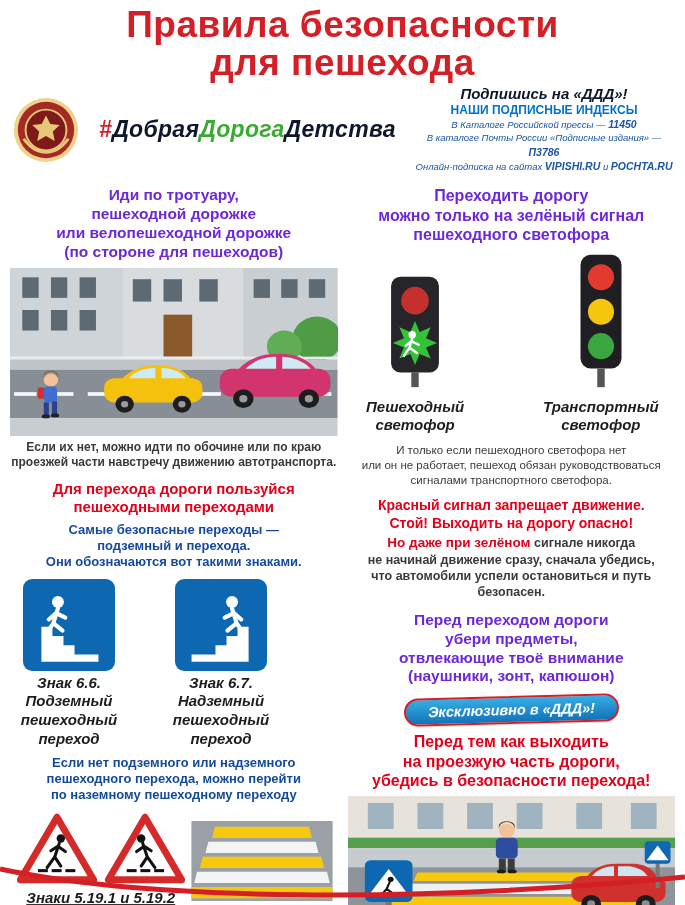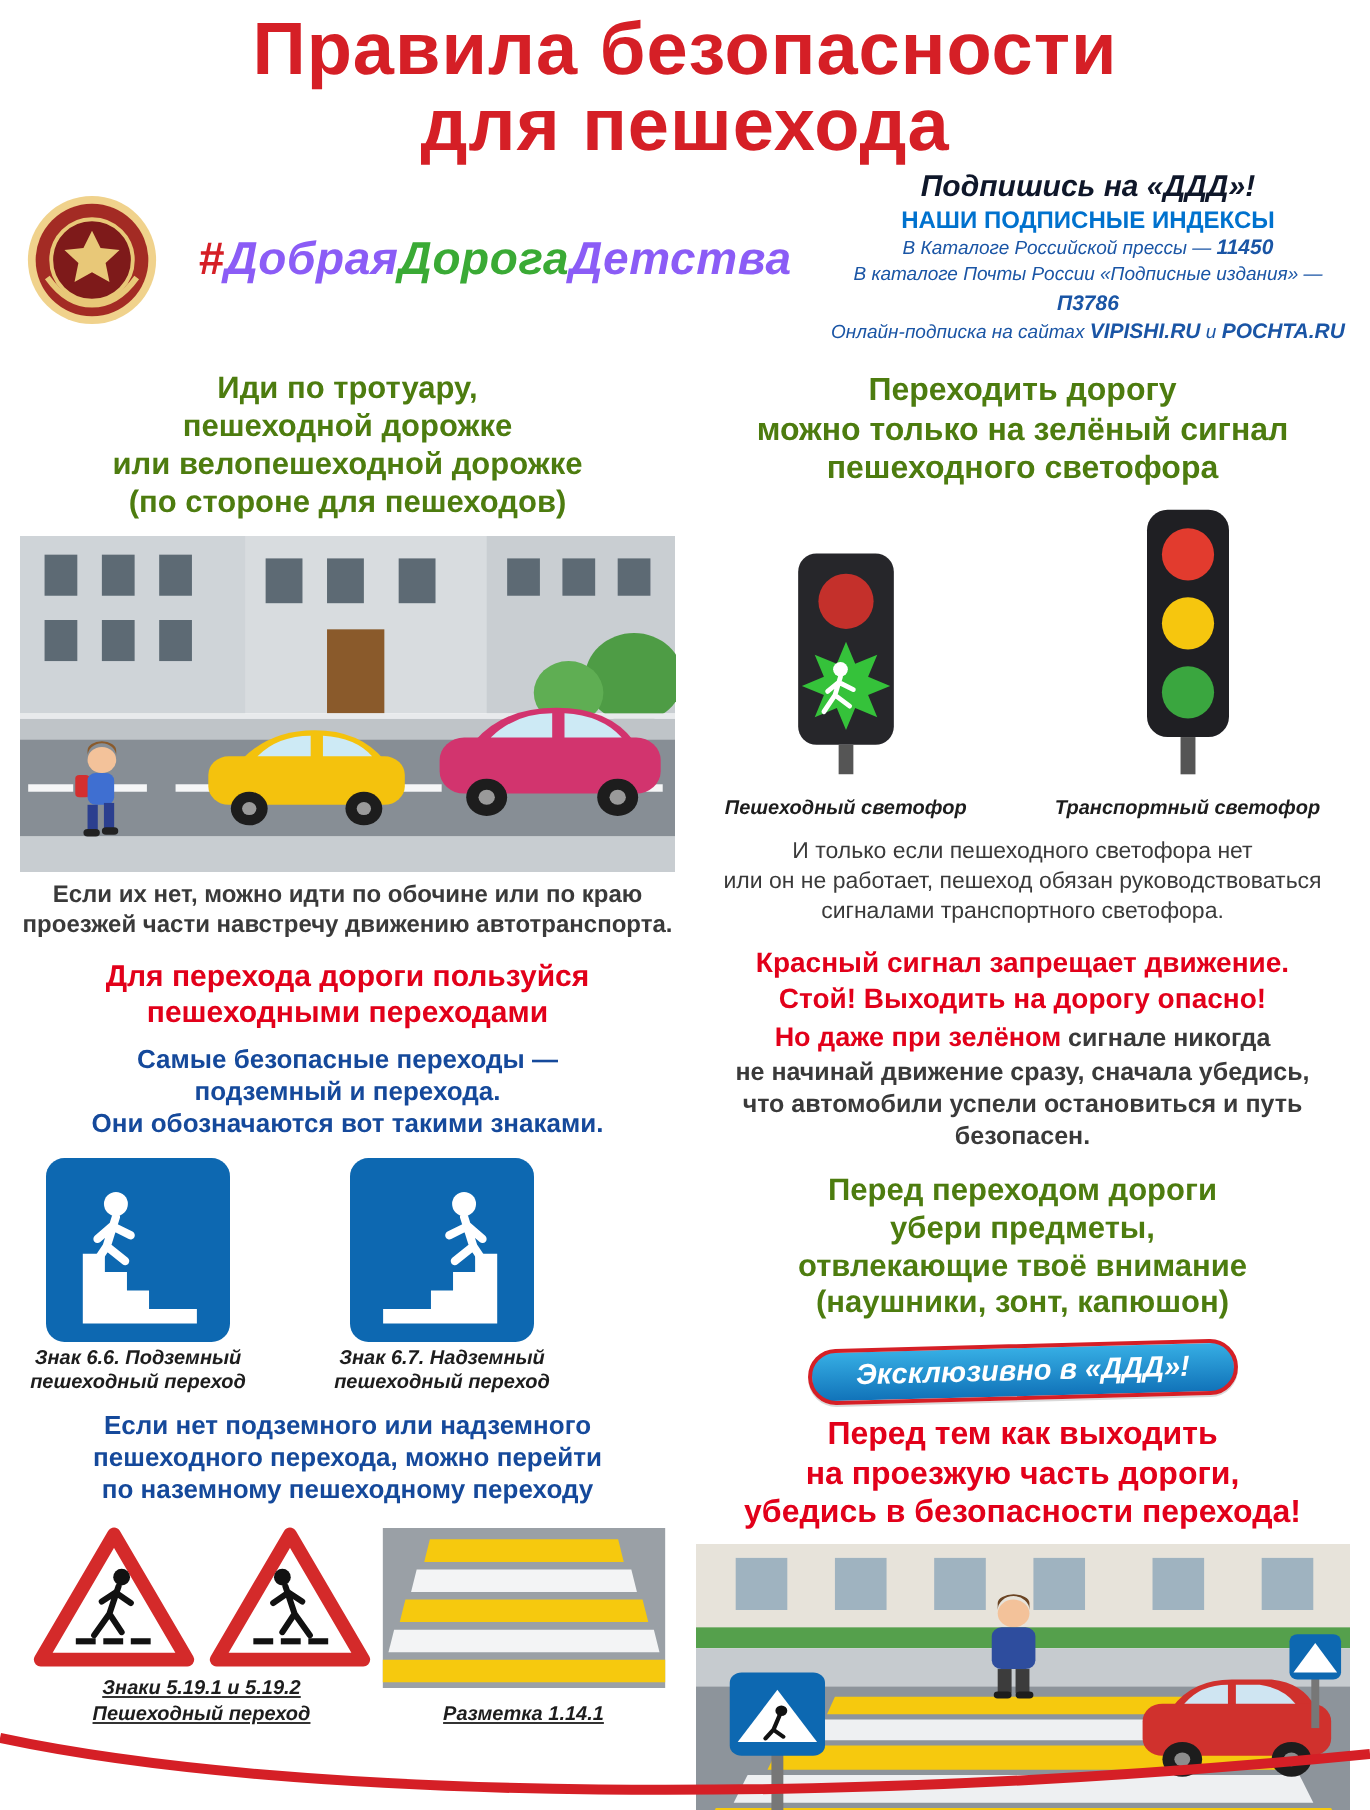--- a/index.html
+++ b/index.html
@@ -7,37 +7,37 @@
     width:685px;height:905px;position:relative;overflow:hidden;background:#fff;
     font-family:"Liberation Sans",sans-serif;color:#333;
   }
   .title{
     margin:6px 0 0;text-align:center;font-size:37px;line-height:1.04;font-weight:800;
     color:#d51f26;letter-spacing:.5px;white-space:pre-line;
   }
   .header-row{display:flex;align-items:center;gap:8px;padding:2px 12px 0;}
   .emblem{width:68px;height:68px;flex:0 0 68px;}
   .hashtag{flex:1;text-align:center;font-size:23px;font-weight:800;font-style:italic;letter-spacing:.3px;}
-  .c-red{color:#d51f26;} .c-blue{color:#8b5cf6;} .c-green{color:#3aaa35;}
+  .c-red{color:#d51f26;} .c-blue{color:#0f172a;} .c-green{color:#3aaa35;}
   .subscribe{width:258px;flex:0 0 258px;text-align:center;}
   .sub-title{color:#0f172a;font-weight:800;font-style:italic;font-size:15px;}
   .sub-sub{color:#0072ce;font-weight:800;font-size:12px;margin-top:1px;}
   .sub-line{color:#1a55a5;font-style:italic;font-size:9.5px;line-height:1.35;}
   .sub-line b{font-size:10.5px;}
   .columns{display:flex;gap:10px;padding:8px 10px 0;}
   .col{flex:1;text-align:center;min-width:0;}
-  .h-blue{color:#4d7c0f;font-weight:800;font-size:15.5px;line-height:1.22;margin:4px 0 0;white-space:pre-line;}
+  .h-blue{color:#6d28d9;font-weight:800;font-size:15.5px;line-height:1.22;margin:4px 0 0;white-space:pre-line;}
   .h-red{color:#e2001a;font-weight:800;font-size:15px;line-height:1.2;margin:10px 0 0;white-space:pre-line;}
   .txt-dark{color:#3a3a3a;font-weight:600;font-size:12px;line-height:1.25;margin-top:4px;white-space:pre-line;}
   .txt-blue{color:#15499b;font-weight:600;font-size:13px;line-height:1.25;margin-top:6px;white-space:pre-line;}
   .scene{width:100%;display:block;margin-top:6px;}
   .sign-row{display:flex;justify-content:flex-start;gap:34px;margin-top:8px;}
   .sign-block{width:118px;}
   .sign-block svg{display:block;margin:0 auto;}
-  .sign-cap{font-size:10px;font-style:italic;font-weight:700;color:#1d1d1d;line-height:1.25;margin-top:3px;white-space:pre-line;}
+  .sign-cap{font-size:15px;font-style:italic;font-weight:700;color:#1d1d1d;line-height:1.25;margin-top:3px;white-space:pre-line;}
   .bottom-row{display:flex;justify-content:center;align-items:flex-end;gap:4px;margin-top:8px;text-decoration:underline;}
   .tri-pair{display:flex;gap:4px;}
   .lights-row{display:flex;justify-content:center;align-items:flex-end;gap:44px;margin-top:6px;}
   .light-block{text-align:center;}
   .par{color:#3a3a3a;font-size:11.5px;line-height:1.3;margin-top:8px;white-space:pre-line;}
   .red-block{color:#e2001a;font-weight:800;font-size:14px;line-height:1.3;margin-top:8px;white-space:pre-line;}
   .mix-par{font-size:12.5px;line-height:1.3;margin-top:2px;color:#3a3a3a;font-weight:600;white-space:pre-line;text-align:center;}
   .mix-par .lead{color:#e2001a;font-weight:800;font-size:13.5px;text-align:center;}
   .badge{
     display:inline-block;margin-top:10px;padding:4px 22px;border-radius:16px;

